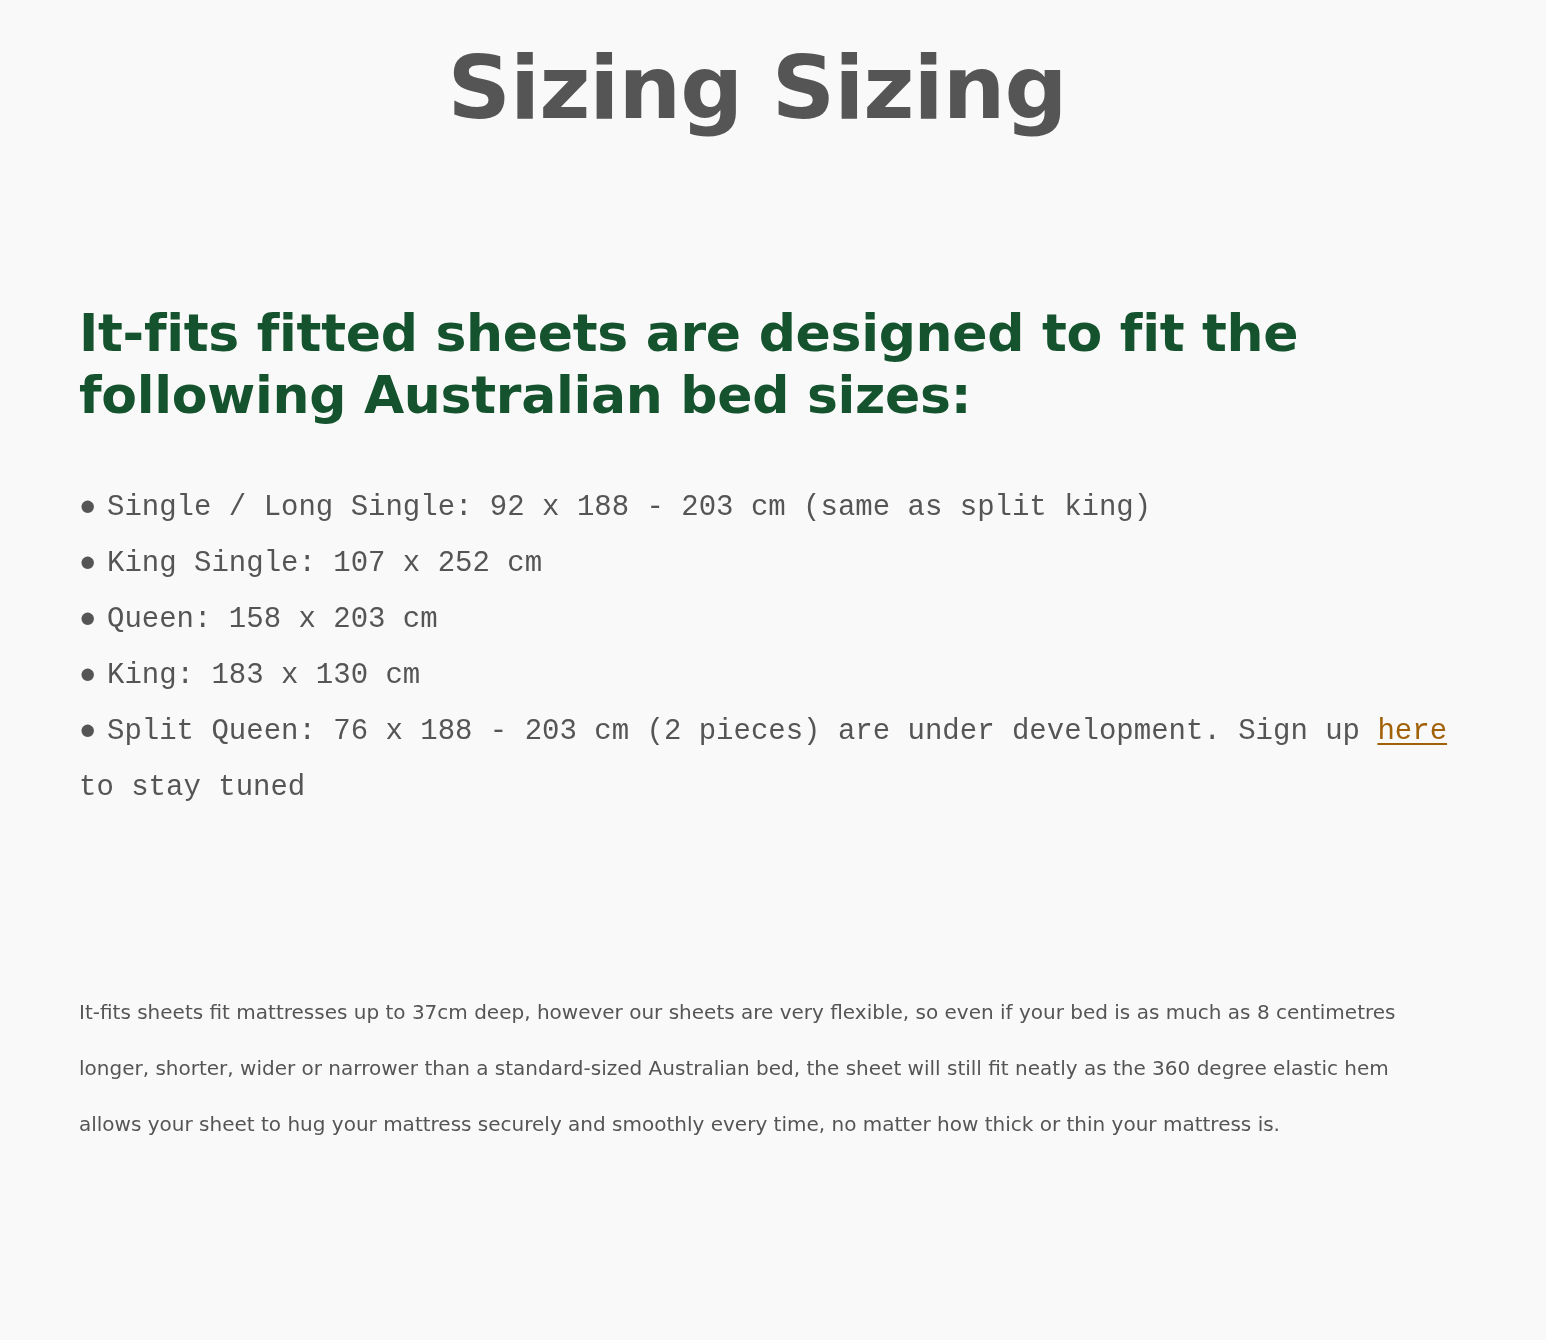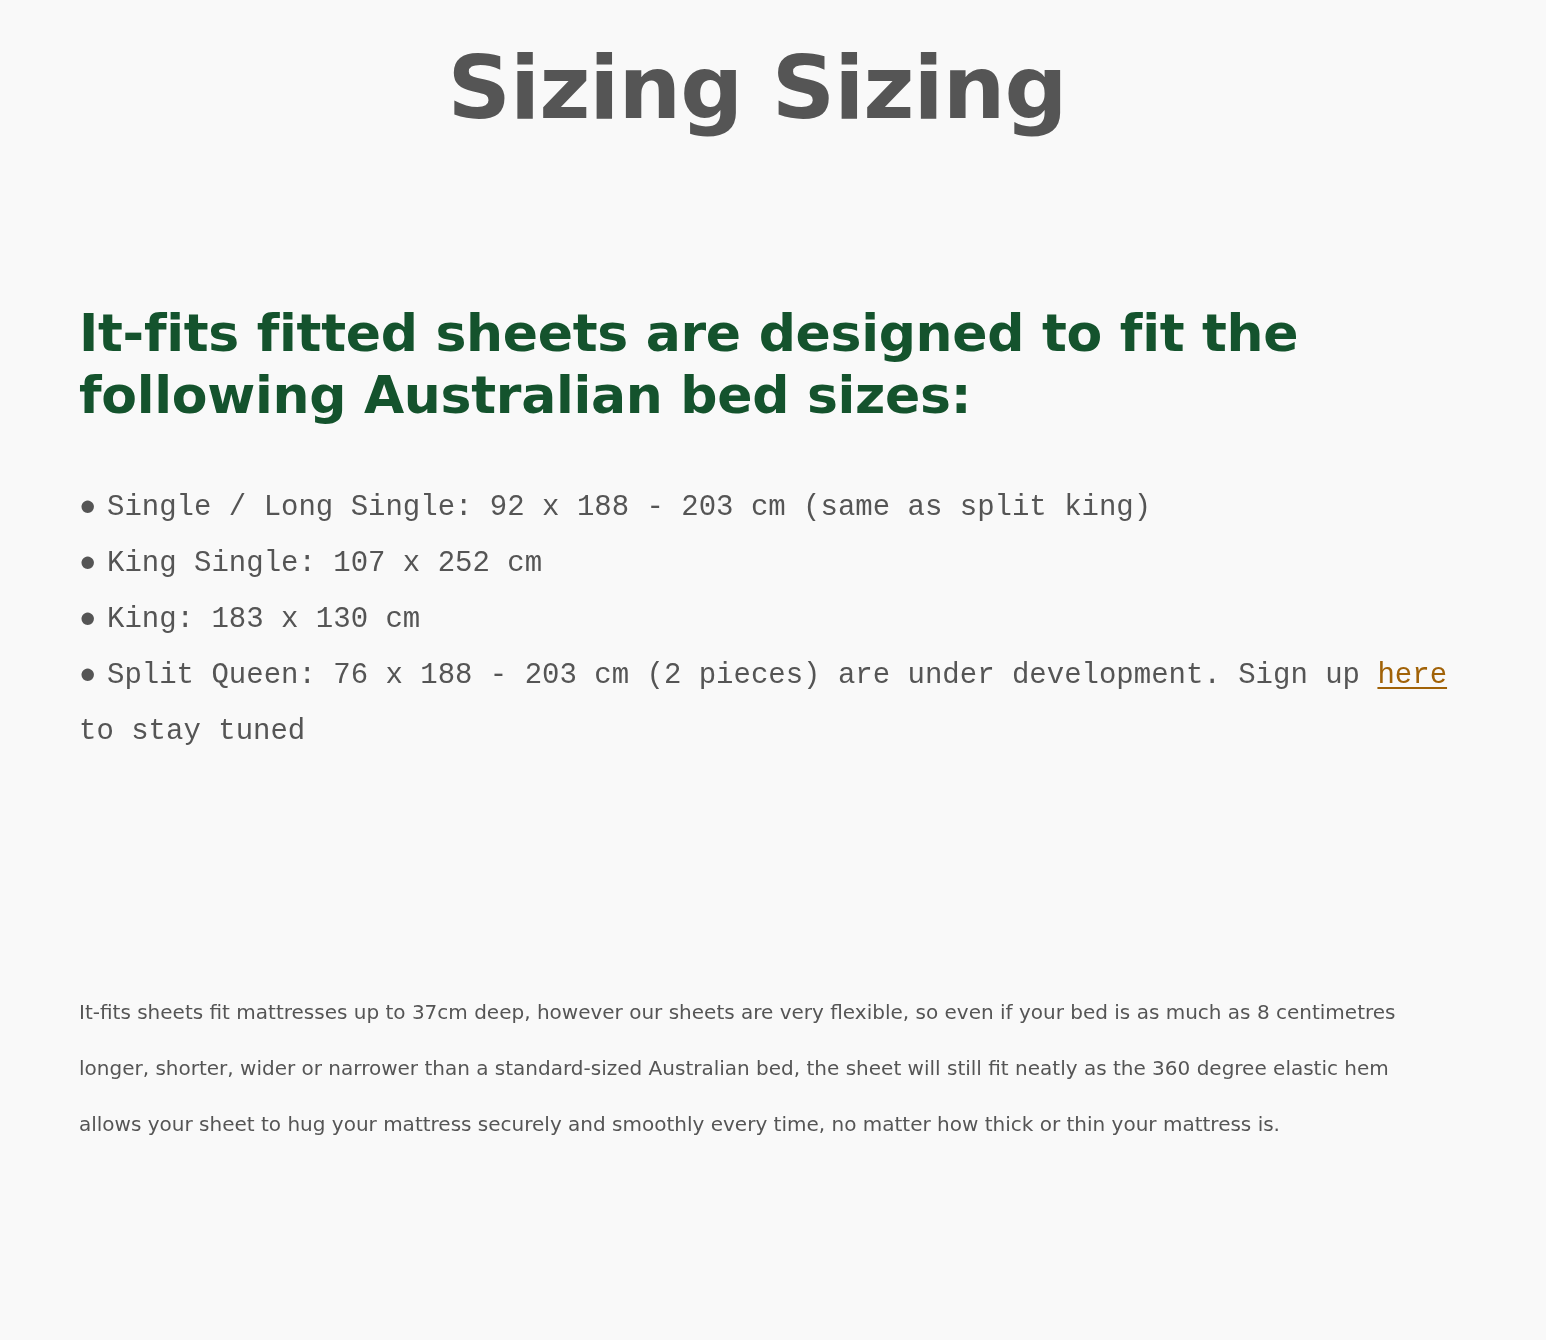--- a/index.html
+++ b/index.html
@@ -87,18 +87,19 @@
 <body>
 
 <div class="page">
   <h1 class="title">Sizing Sizing</h1>
 
   <h2 class="subheading">It-fits fitted sheets are designed to fit the following Australian bed sizes:</h2>
 
   <ul class="size-list">
     <li><span class="bullet">●</span><span>Single / Long Single: 92 x 188 - 203 cm (same as split king)</span></li>
     <li><span class="bullet">●</span><span>King Single: 107 x 252 cm</span></li>
+    <li><span class="bullet">●</span><span>Queen: 158 x 203 cm</span></li>
     <li><span class="bullet">●</span><span>King: 183 x 130 cm</span></li>
     <li><span class="bullet">●</span><span>Split Queen: 76 x 188 - 203 cm (2 pieces) are under development. Sign up </span><a class="link">here</a><span> to stay tuned</span></li>
   </ul>
 
   <p class="paragraph">It-fits sheets fit mattresses up to 37cm deep, however our sheets are very flexible, so even if your bed is as much as 8 centimetres longer, shorter, wider or narrower than a standard-sized Australian bed, the sheet will still fit neatly as the 360 degree elastic hem allows your sheet to hug your mattress securely and smoothly every time, no matter how thick or thin your mattress is.</p>
 </div>
 
 </body></html>

